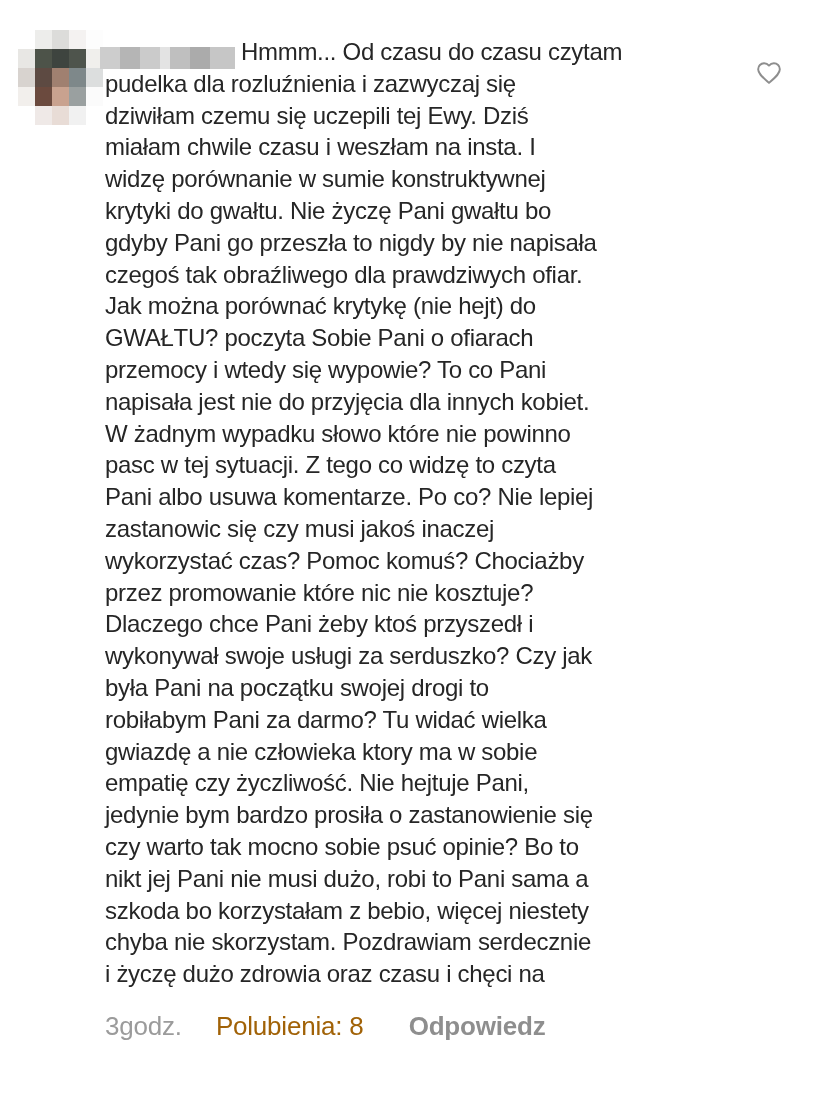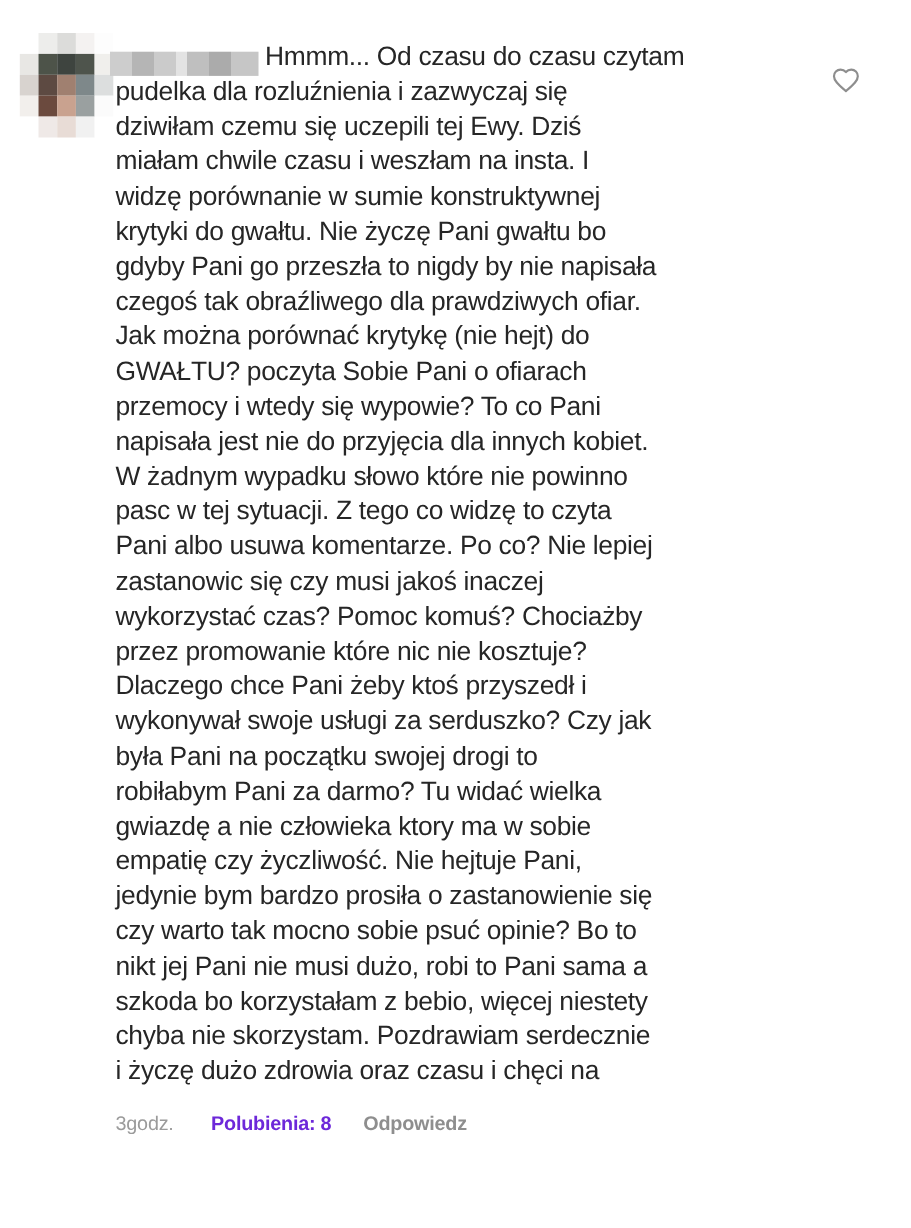--- a/index.html
+++ b/index.html
@@ -23,24 +23,24 @@
   }
   .text-line.first{text-indent:136px;}
   
   .username-blur{
     position:absolute;left:-5px;top:11px;height:22px;display:flex;cursor:pointer;
   }
   .username-blur span{display:block;height:22px;}
   
   .footer{
     margin-top:21px;display:flex;align-items:flex-end;
-    font-size:18px;letter-spacing:-0.2px;
+    font-size:26px;letter-spacing:-0.2px;
   }
   .timestamp{color:#9b9b9b;font-weight:400;margin-right:34px;}
-  .likes{color:#6d28d9;font-weight:700;margin-right:29px;cursor:pointer;}
+  .likes{color:#a16207;font-weight:400;margin-right:45px;cursor:pointer;}
   .reply{color:#8e8e8e;font-weight:700;cursor:pointer;}
   
   .like-btn{
     position:absolute;left:755px;top:60px;width:28px;height:26px;
     background:none;border:none;padding:0;cursor:pointer;
   }
   .like-btn svg{display:block;width:28px;height:26px;}
 </style>
 </head>
 <body>

